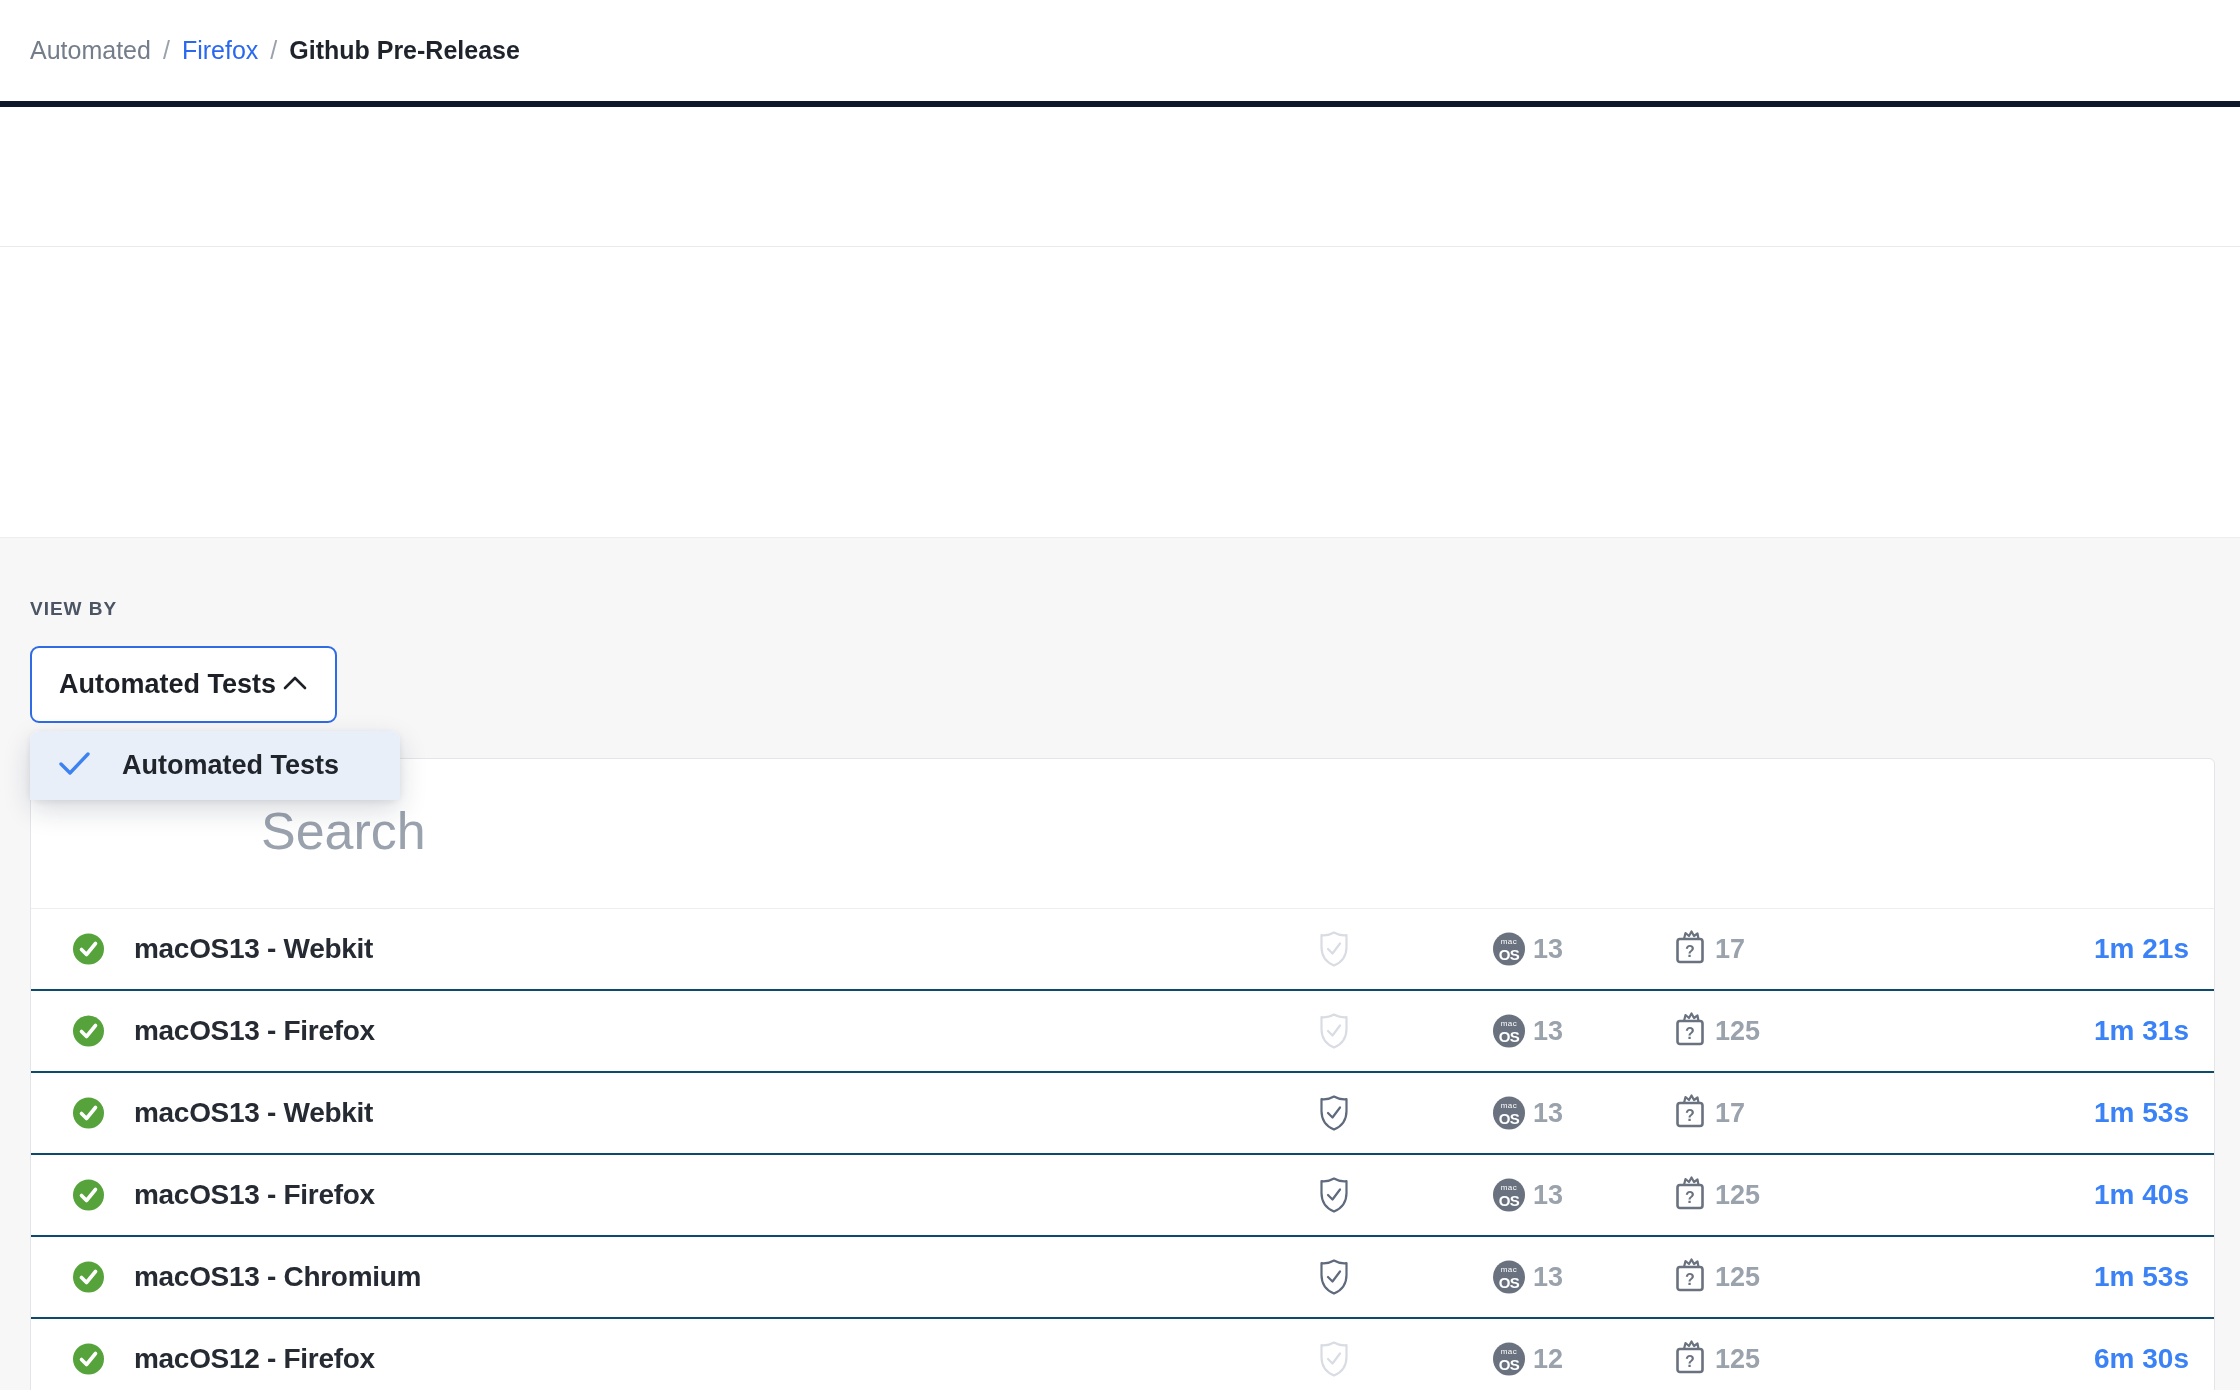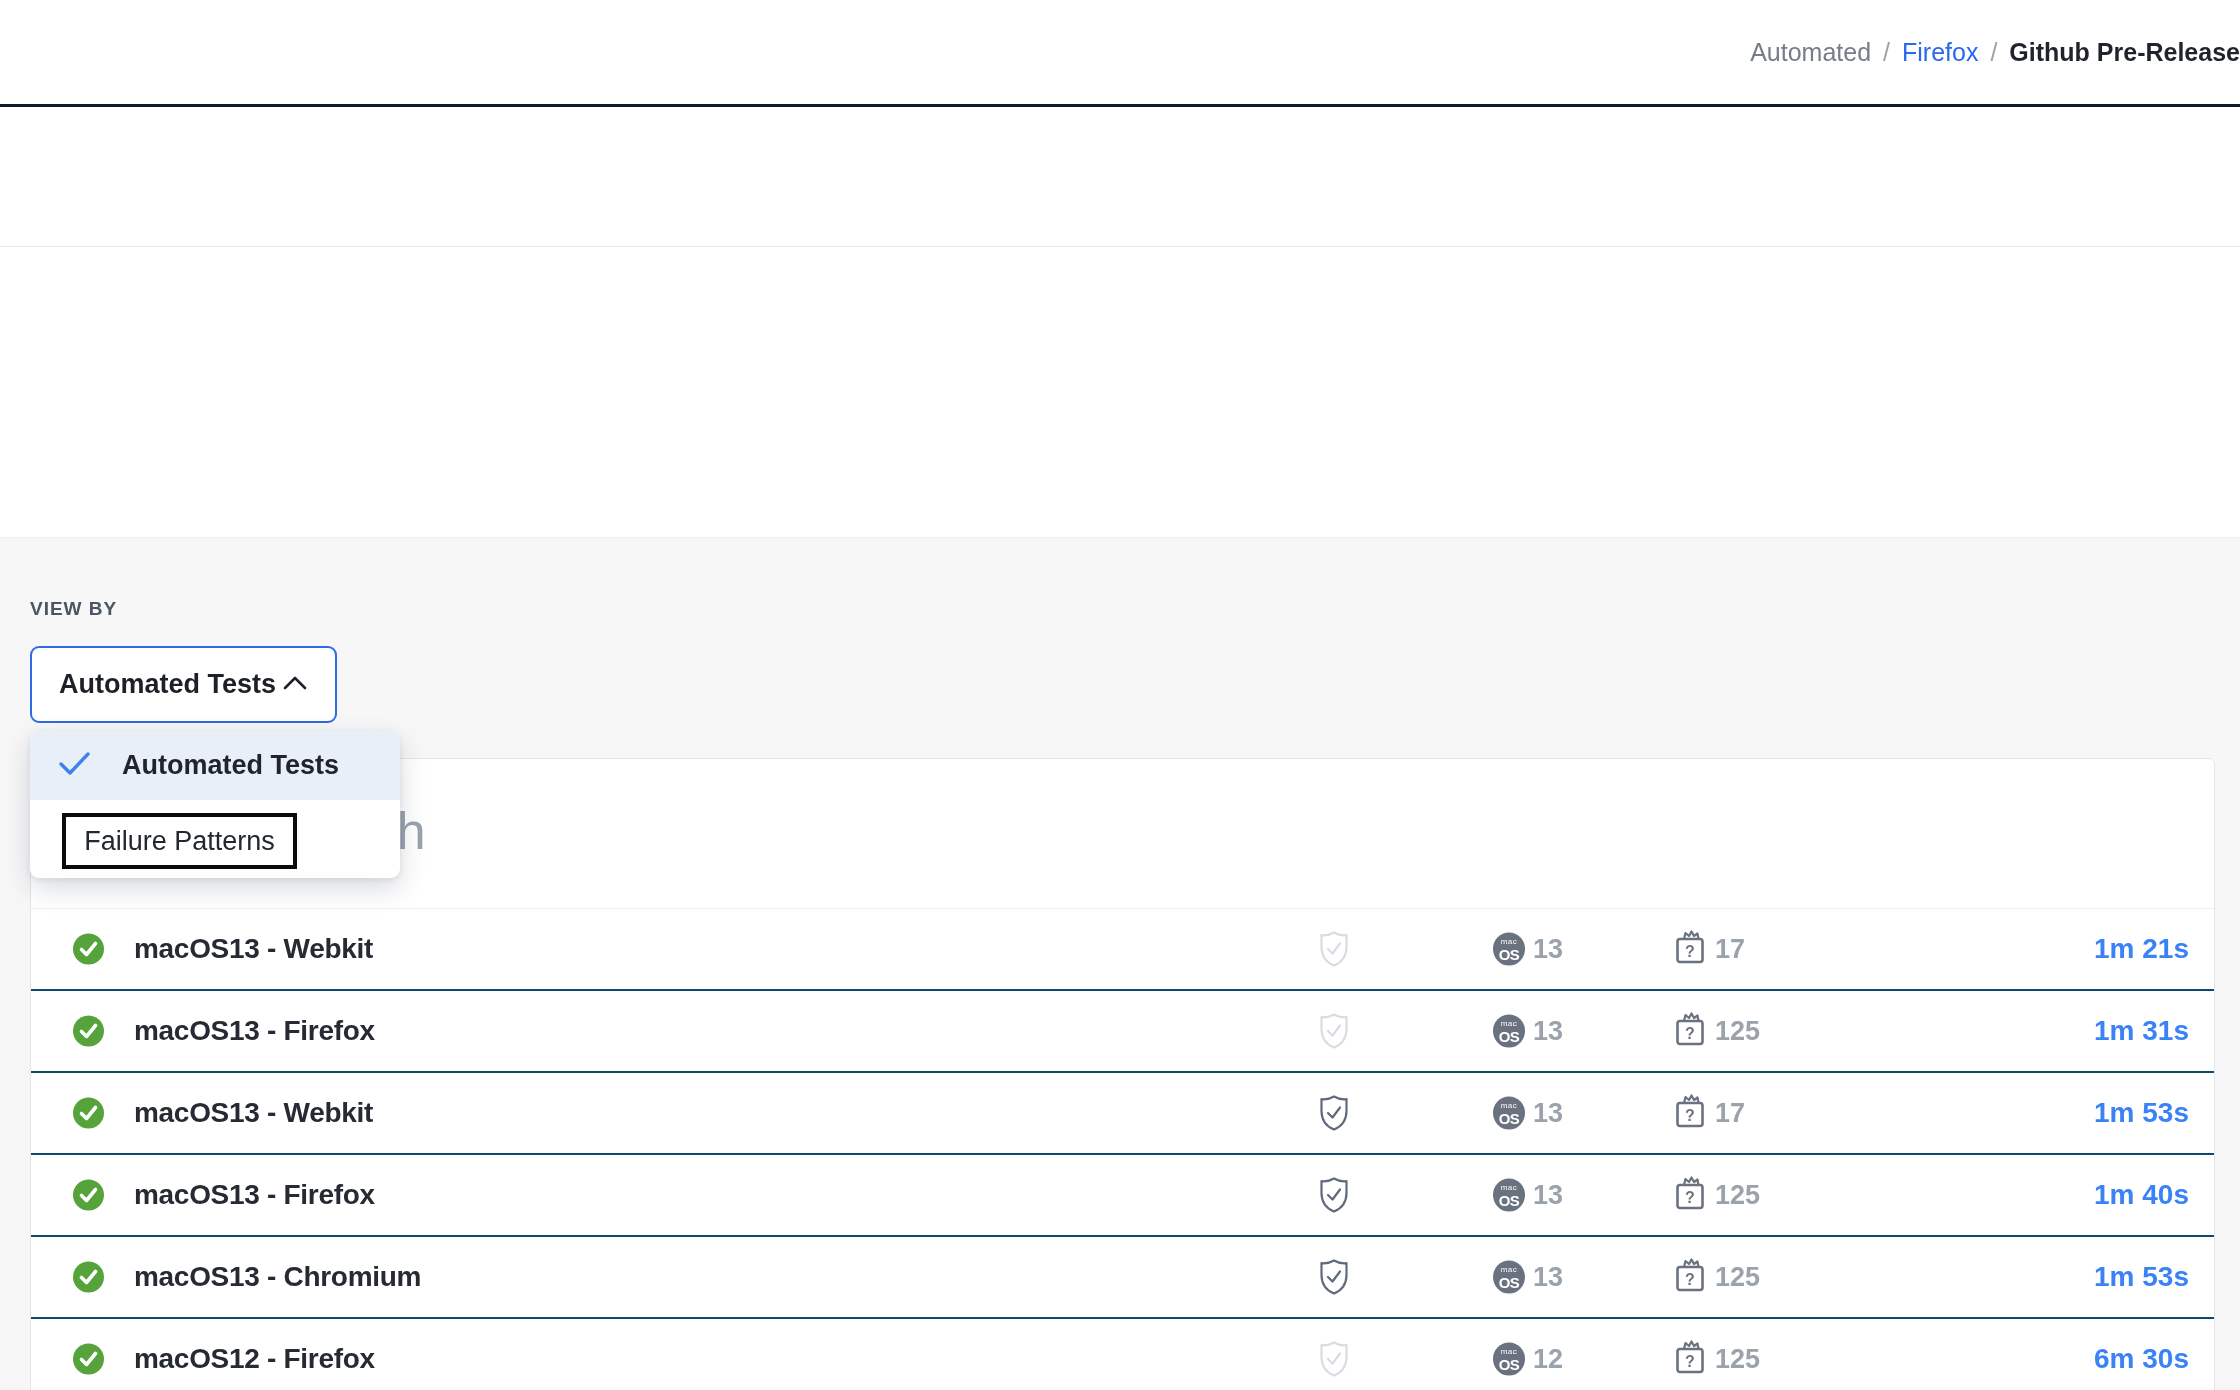--- a/index.html
+++ b/index.html
@@ -5,22 +5,22 @@
   * { margin:0; padding:0; box-sizing:border-box; }
   html,body { width:2240px; height:1390px; overflow:hidden; }
   body {
     font-family:"Liberation Sans","DejaVu Sans",sans-serif;
     background:#ffffff; color:#23262e; position:relative;
   }
 
   
   .topbar {
     position:absolute; left:0; top:0; width:2240px; height:107px;
-    background:#fff; border-bottom:3px solid #0f172a;
-    display:flex; align-items:center; padding-left:30px;justify-content:flex-end;
+    background:#fff; border-bottom:6px solid #0f172a;
+    display:flex; align-items:center; padding-left:30px;
   }
   .crumbs { font-size:25px; display:flex; align-items:center; gap:12px; }
   .crumb-muted { color:#747d8a; }
   .crumb-sep { color:#9aa1ab; }
   .crumb-link { color:#2968ef; cursor:pointer; }
   .crumb-current { color:#1f242c; font-weight:700; }
 
   
   .status-band {
     position:absolute; left:0; top:107px; width:2240px; height:140px;
@@ -441,18 +441,13 @@
 
 <div class="menu">
   <div class="menu-item-selected">
     <span>
       <svg width="34" height="26" viewBox="0 0 34 26">
         <polyline points="3,13 12,22 30,3" fill="none" stroke="#3c82f0" stroke-width="3.4" stroke-linecap="round" stroke-linejoin="round"></polyline>
       </svg>
     </span>
     <span class="mi-text">Automated Tests</span>
   </div>
-  <div class="menu-item-plain">
-    <div class="highlight-box">
-      <span class="mi-text2">Failure Patterns</span>
-    </div>
-  </div>
 </div>
 
 </body></html>

